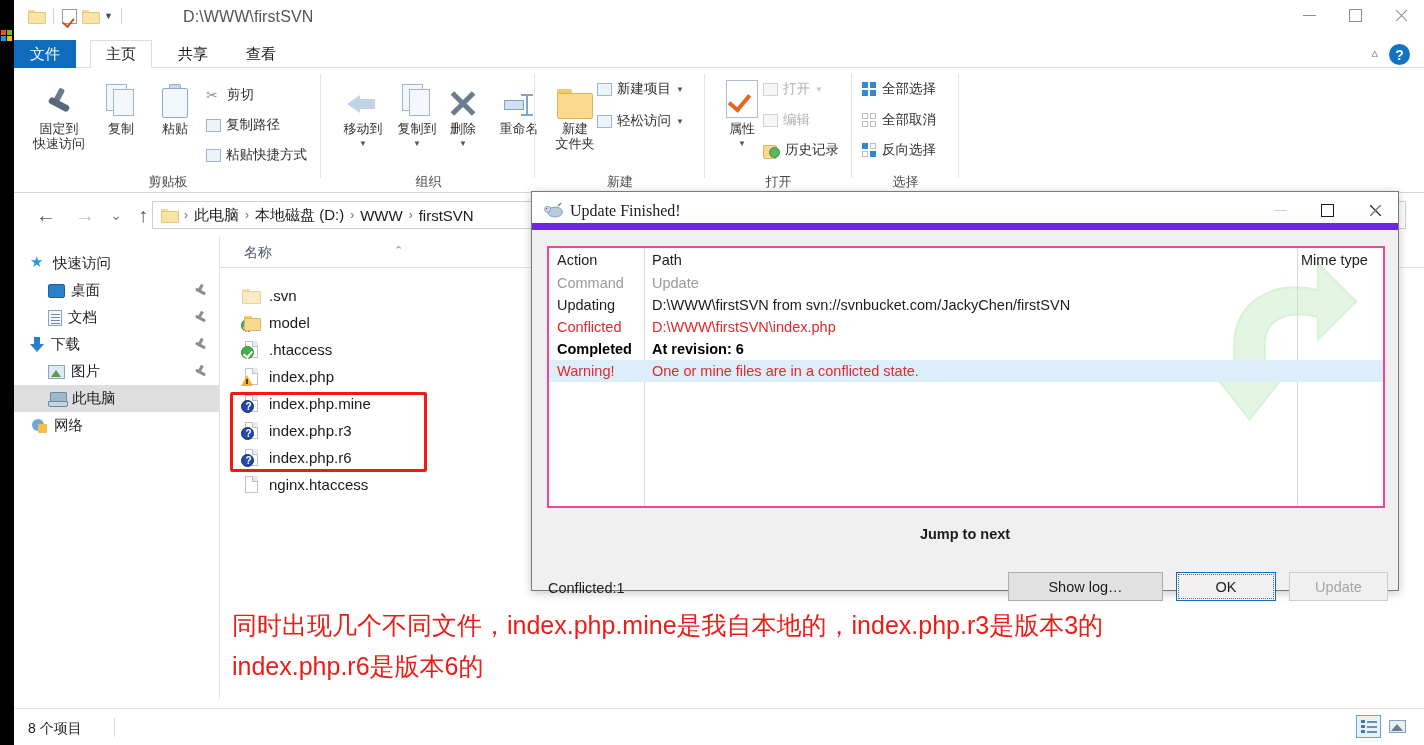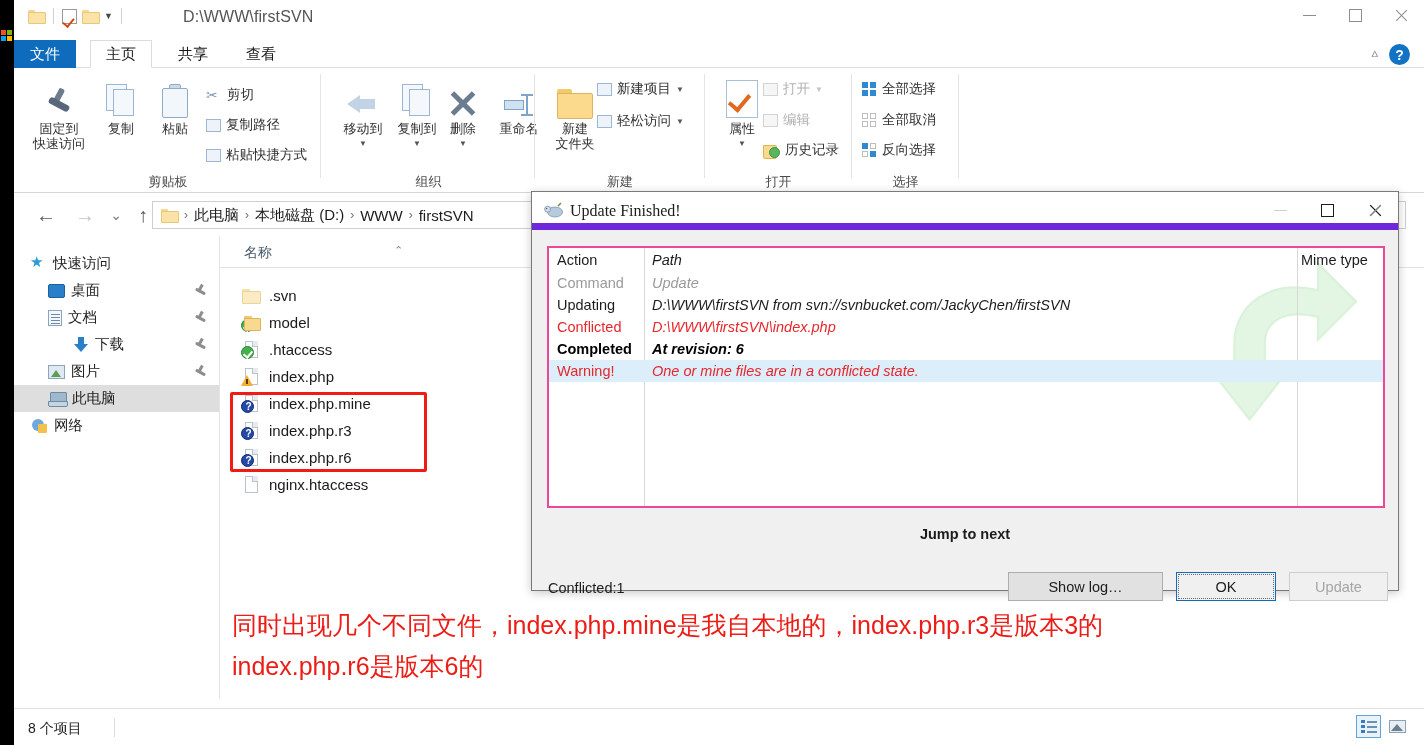--- a/index.html
+++ b/index.html
@@ -187,21 +187,21 @@
   #svn-ico { position:absolute; left:12px; top:10px; width:20px; height:17px; }
   #svn-wctl { position:absolute; right:0; top:0; display:flex; }
   .svnw { width:47px; height:37px; display:flex; align-items:center; justify-content:center; }
   #svn-body { position:absolute; left:0; top:38px; width:866px; height:360px; background:#f0f0f0; }
   #loglist { position:absolute; left:15px; top:16px; width:838px; height:262px; background:#fff; border:2px solid #ec4899; overflow:hidden; }
   #arrowmark { position:absolute; right:8px; top:8px; width:190px; height:190px; opacity:.55; }
   .lg-hdr { display:flex; font-size:14.5px; color:#1c1c1c; height:24px; align-items:center; position:relative; z-index:2;}
   .lg-row { display:flex; font-size:14.5px; height:22px; align-items:center; position:relative; z-index:2;}
   .lg-row.hl { background:#ddeefb; }
   .c-action { width:95px; padding-left:8px; flex:0 0 95px; }
-  .c-path   { flex:1 1 auto; padding-left:8px;font-style:italic; }
+  .c-path   { flex:1 1 auto; padding-left:8px; }
   .c-mime   { width:90px; flex:0 0 90px; padding-left:8px; }
   .vline { position:absolute; top:0; width:1px; height:262px; background:#d8d8d8; z-index:1;}
   #jump { position:absolute; left:0; top:296px; width:866px; text-align:center; font-size:14.5px; font-weight:bold; color:#1c1c1c; }
   #conflicted { position:absolute; left:16px; top:350px; font-size:14.5px; color:#1c1c1c; }
   .dbtn { position:absolute; top:342px; height:29px; display:flex; align-items:center; justify-content:center;
           font-size:14.5px; color:#1c1c1c; background:#e1e1e1; border:1px solid #adadad; }
   .dbtn.primary { background:#f0f0f0; border:1px solid #0f6cbd; outline:1px dotted #6b6b6b; outline-offset:-3px; }
   .dbtn.disabled { color:#a5a5a5; background:#f0f0f0; border:1px solid #cdcdcd; }
 </style>
 </head>
@@ -450,21 +450,21 @@
       <div class="nvitem" style="padding-left: 34px;">
         <span class="ic-docs">
           <i style="top:3px"></i>
           <i style="top:6px"></i>
           <i style="top:9px"></i>
           <i style="top:12px"></i>
         </span>
         <span class="lbl">文档</span>
         <span class="pin"><span class="pinico"></span></span>
       </div>
-      <div class="nvitem" style="padding-left: 15px; margin-left: 44px;">
+      <div class="nvitem" style="padding-left: 15px;">
         <span class="ic-dl"></span>
         <span class="lbl">下载</span>
         <span class="pin"><span class="pinico"></span></span>
       </div>
       <div class="nvitem" style="padding-left: 34px;">
         <span class="ic-pic"></span>
         <span class="lbl">图片</span>
         <span class="pin"><span class="pinico"></span></span>
       </div>
       <div class="nvitem sel" style="padding-left: 34px;">

